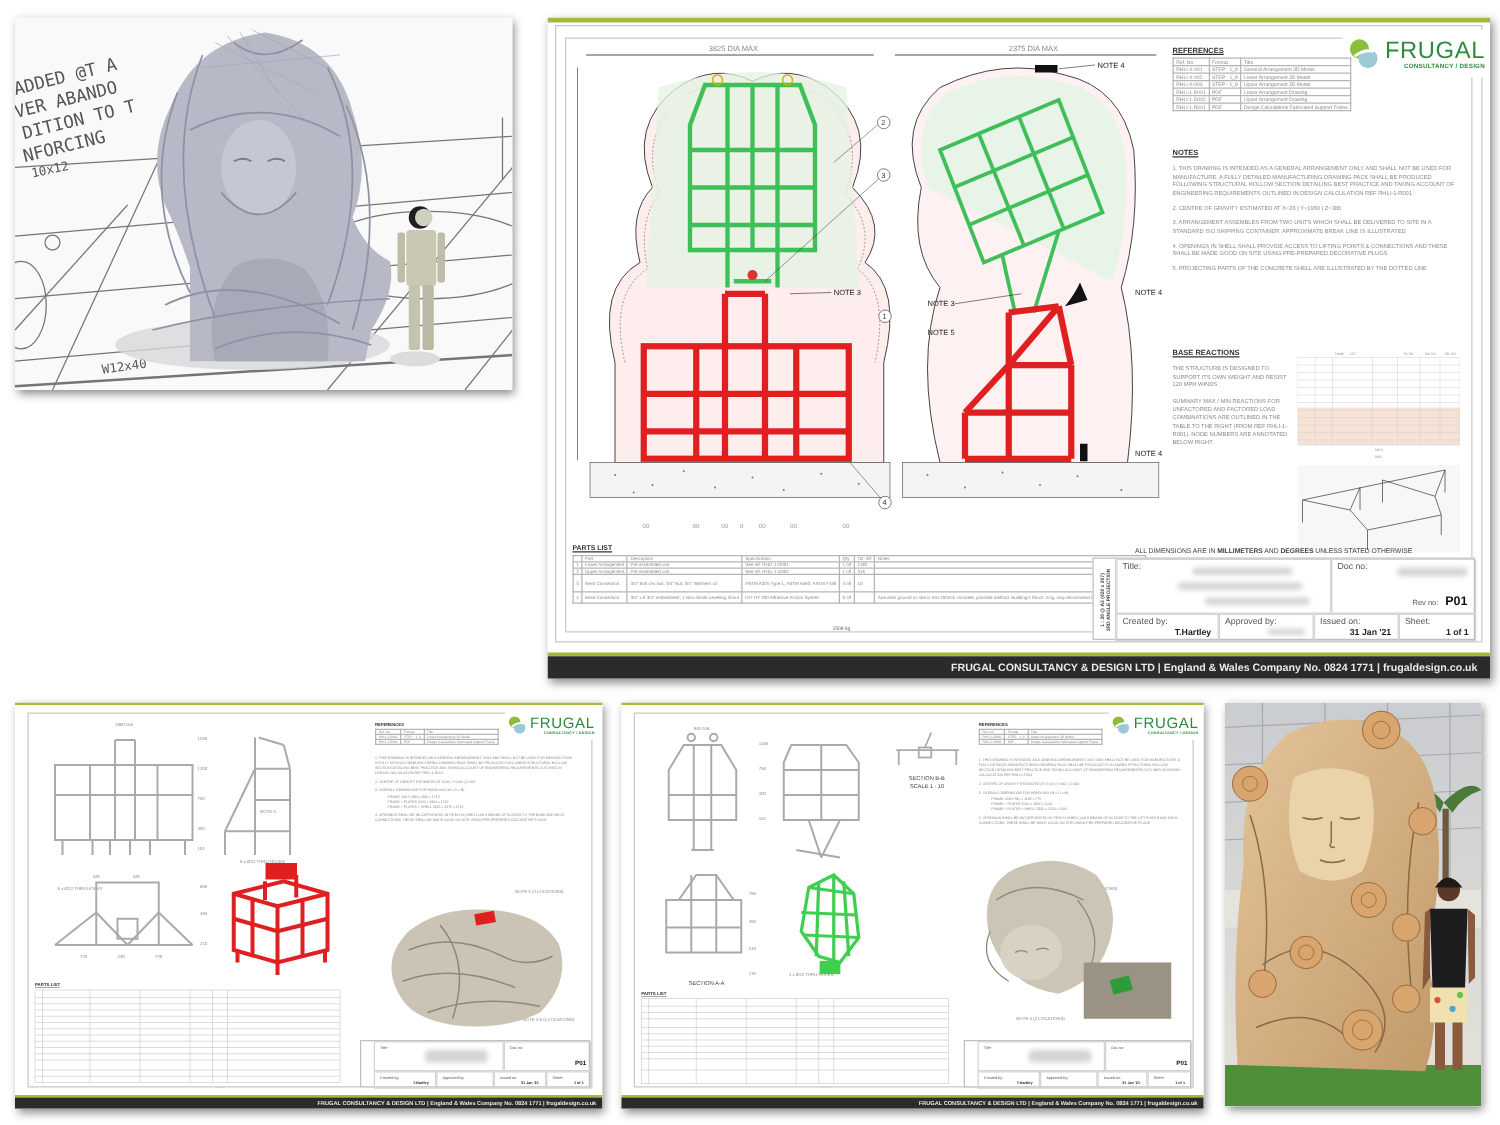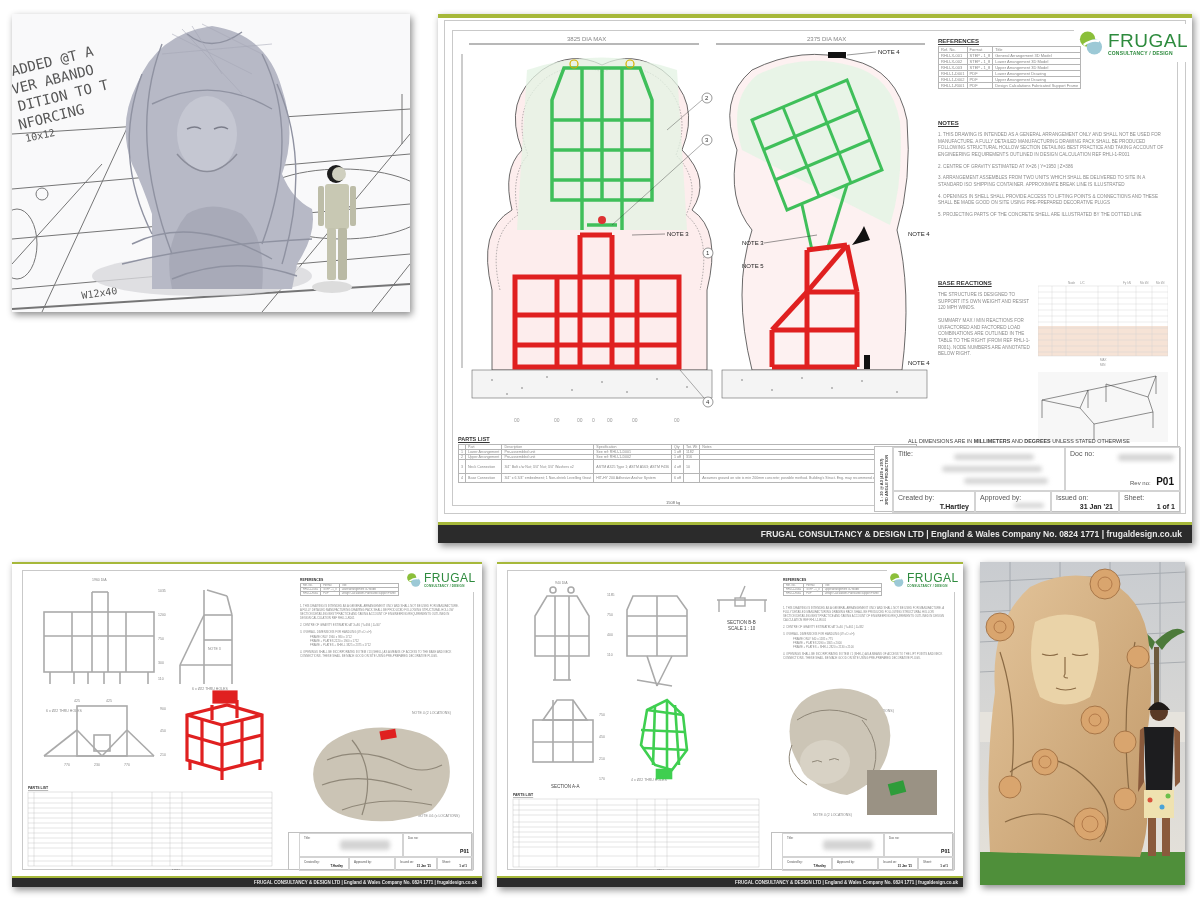--- a/index.html
+++ b/index.html
@@ -11,21 +11,21 @@
   
   #render { left: 12px; top: 14px; width: 398px; height: 298px; background: #fafafa; }
   #render svg { position: absolute; left: 0; top: 0; }
 
   
   .sheet { background: #fff; }
   .sheet .topbar { position: absolute; left: 0; top: 0; right: 0; height: 4px; background: #a6b83a; }
   .sheet .footer { position: absolute; left: 0; right: 0; bottom: 0; background: #2b2b2b; color: #e8e8e8; font-weight: bold; text-align: right; white-space: nowrap; }
   .sheet .footer-line { position: absolute; left: 0; right: 0; background: #a6b83a; }
   .sheet .frame { position: absolute; border: 1px solid #c9c9c9; }
-  .logo { position: absolute; background: #fff; display: flex; align-items: center; }
+  .logo { position: absolute; background: #fff; display: flex; align-items: center; text-align: right; }
   .logo .name { color: #2e8b3e; letter-spacing: 0.5px; line-height: 1; }
   .logo .sub { color: #2e8b3e; font-weight: bold; letter-spacing: 0.2px; }
 
   .sheet .sec-title { position: absolute; font-weight: bold; text-decoration: underline; color: #333; }
   .sheet .note-text { position: absolute; color: #8a8a8a; line-height: 1.45; }
   .sheet table { border-collapse: collapse; position: absolute; }
   .sheet td, .sheet th { border: 1px solid #b5b5b5; color: #888; font-weight: normal; text-align: left; padding: 0 2px; white-space: nowrap; overflow: hidden; }
 
   
   #main { left: 438px; top: 14px; width: 754px; height: 529px; }

